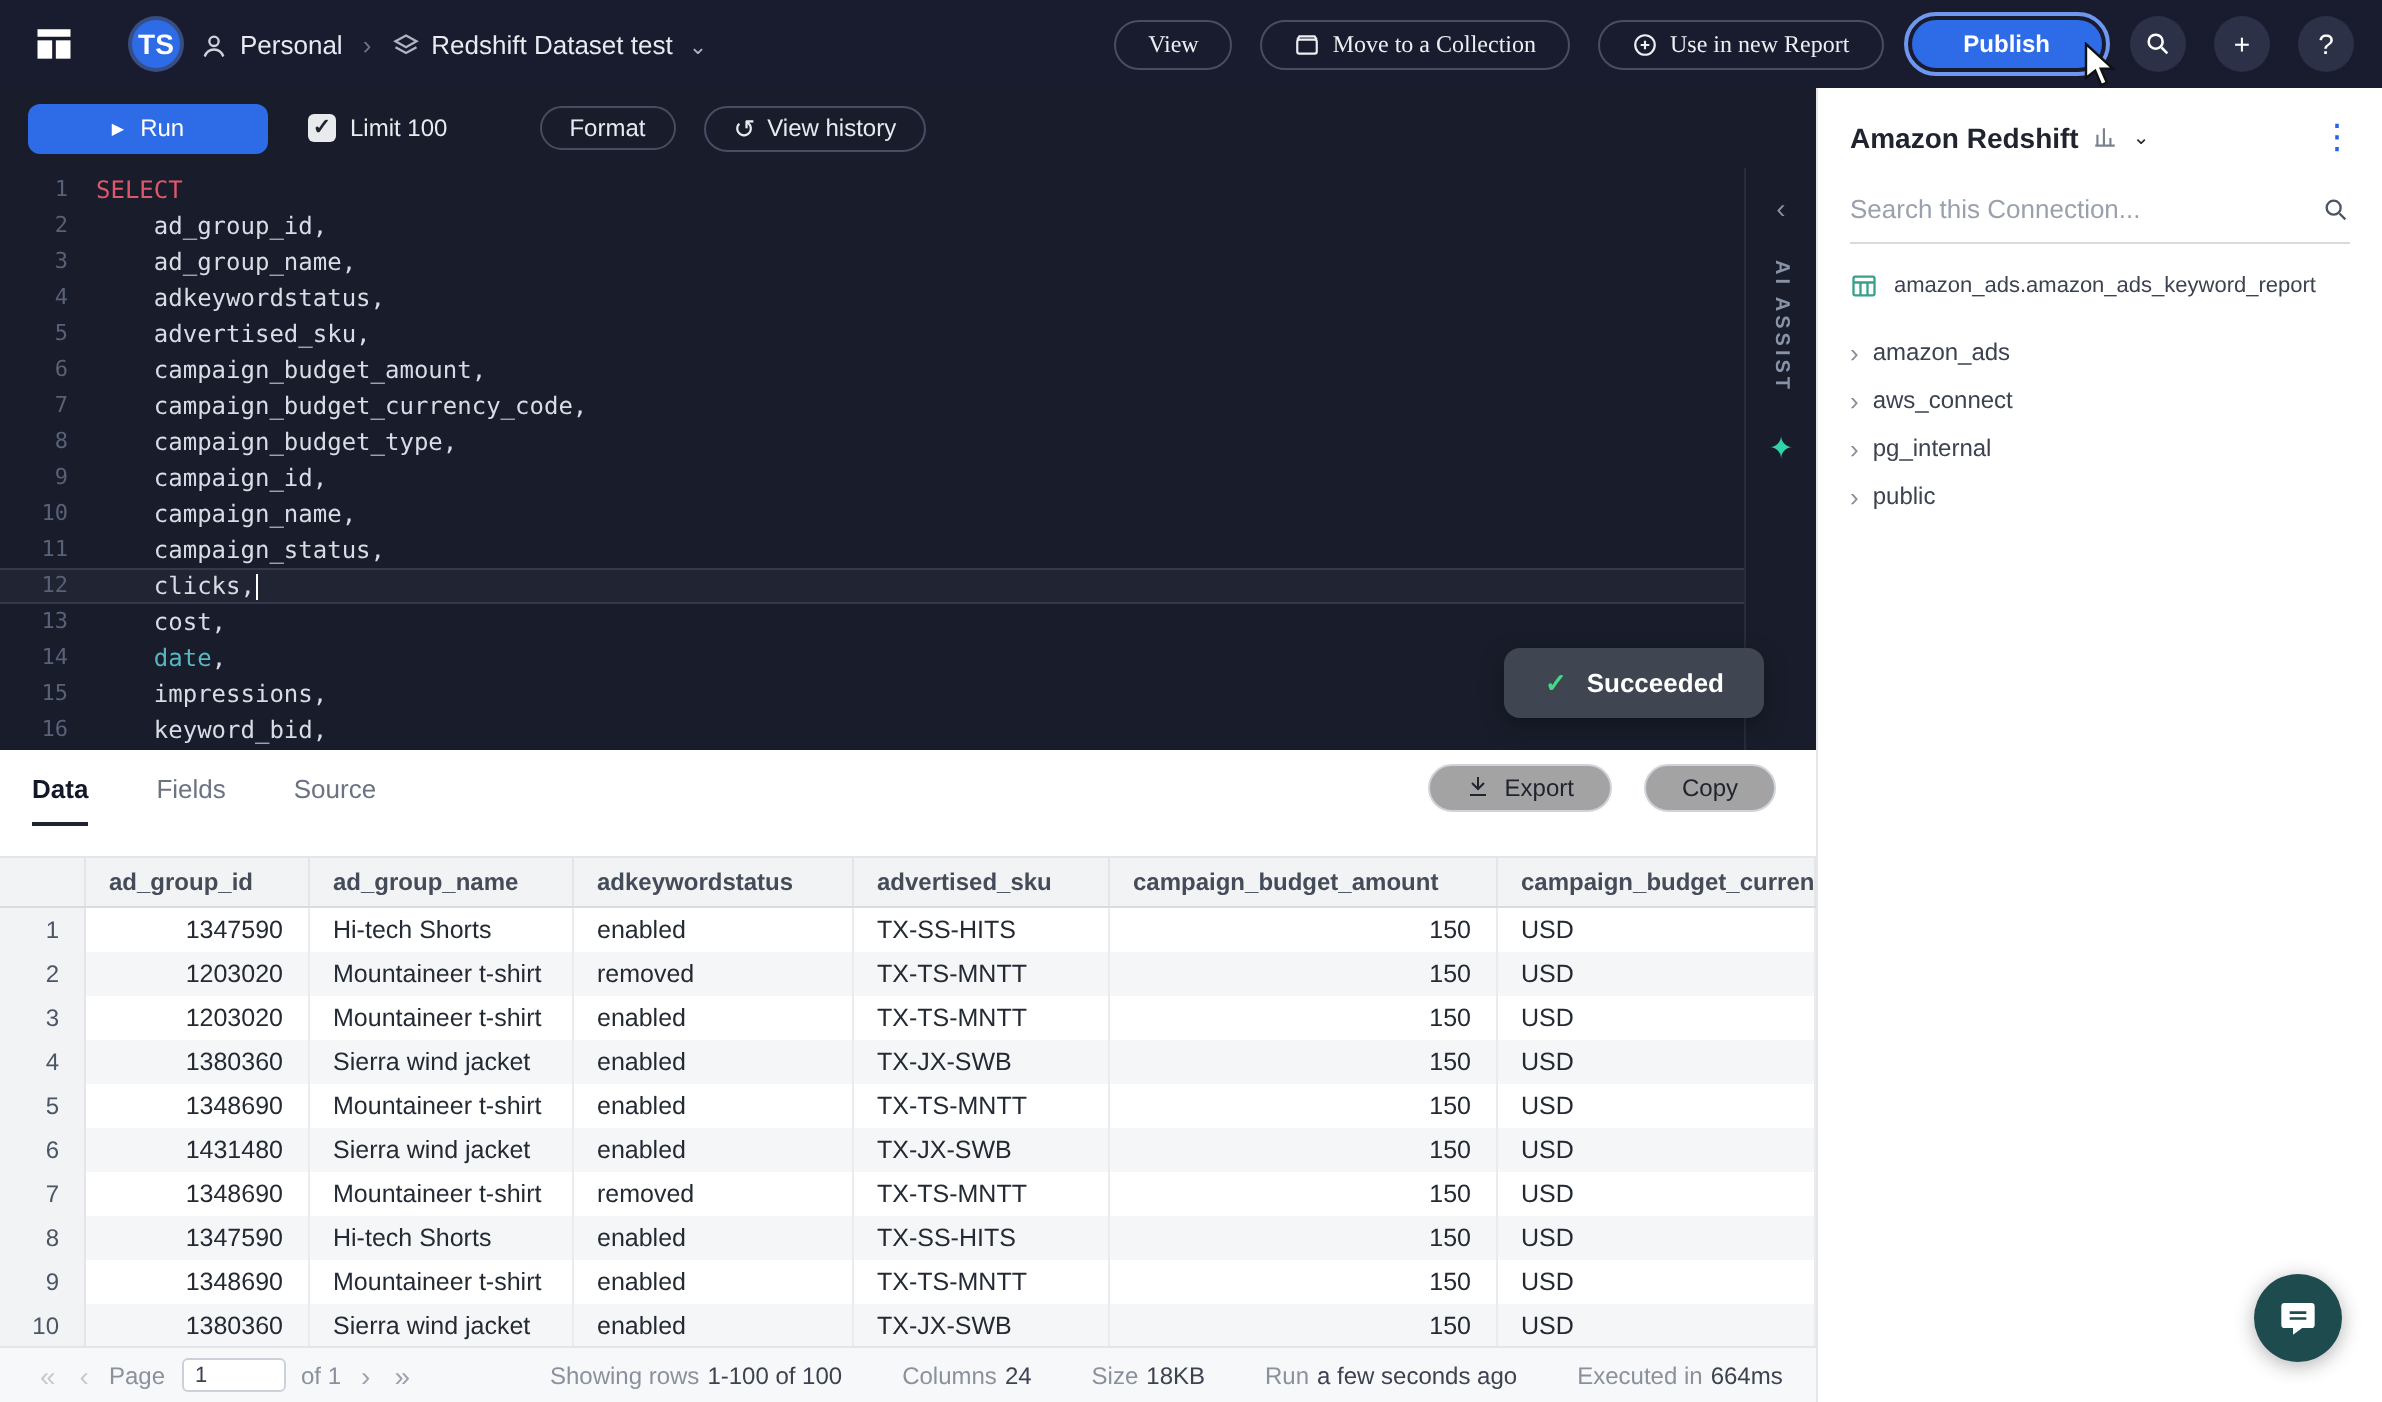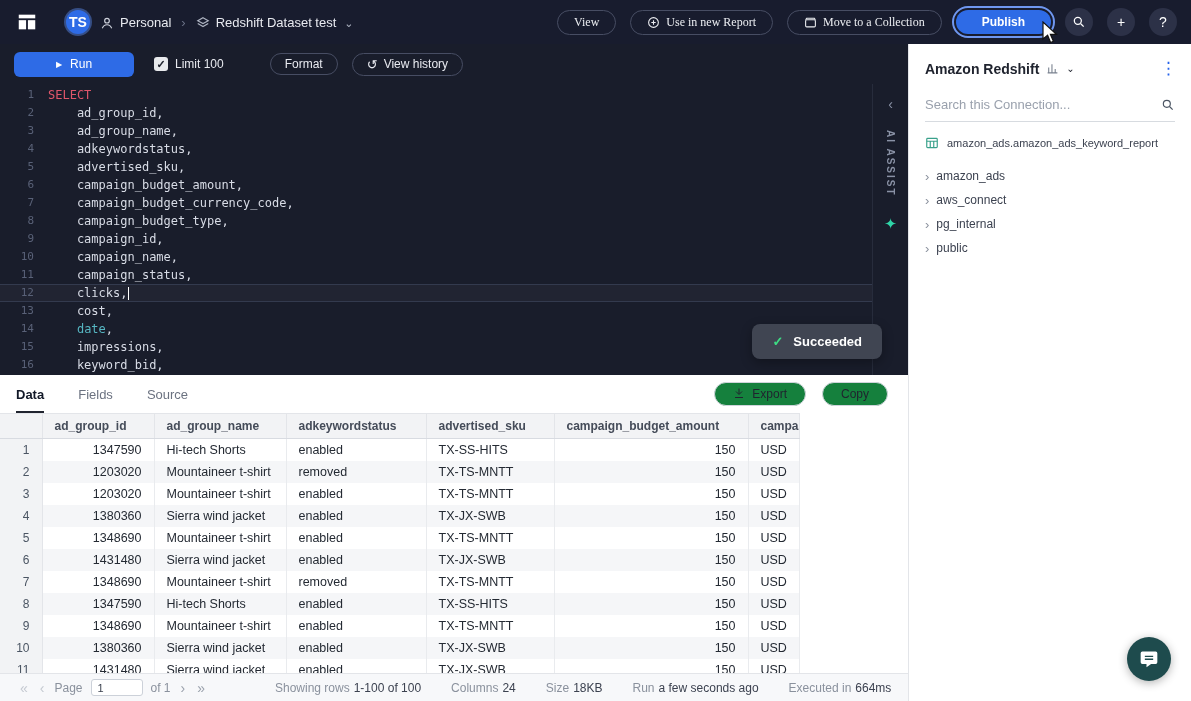--- a/index.html
+++ b/index.html
@@ -65,25 +65,25 @@
   .toast-check { color:#3ddc84; font-size:13px; font-weight:bold; }
   .toast-text { color:#fff; font-size:13px; font-weight:bold; }
 
   
   .results-section { flex:1; background:#fff; display:flex; flex-direction:column; min-height:0; }
   .results-tabbar { height:38px; flex:0 0 38px; display:flex; align-items:center; padding:0 16px; }
   .results-tabs { display:flex; gap:34px; height:100%; align-items:stretch; }
   .rtab { font-size:13px; color:#6b7280; display:flex; align-items:center; cursor:pointer; border-bottom:2px solid transparent; padding-top:2px; }
   .rtab.active { color:#111827; font-weight:bold; border-bottom:2px solid #20242f; }
   .results-actions { margin-left:auto; display:flex; gap:16px; margin-right:4px; }
-  .pill-light { display:flex; align-items:flex-start; gap:7px; background:#15803d; border:1px solid #cfd4db; color:#20242f;
+  .pill-light { display:flex; align-items:flex-start; gap:7px; background:#a3a3a3; border:1px solid #cfd4db; color:#20242f;
                 font-size:12px; font-family:inherit; padding:4px 18px; border-radius:14px; cursor:pointer; }
 
   .results-table-wrap { flex:1; overflow:hidden; }
-  table.grid { border-collapse:collapse; table-layout:fixed; width:800px; }
+  table.grid { border-collapse:collapse; table-layout:fixed; width:908px;margin-top:15px; }
   table.grid col.c0 { width:42px; } table.grid col.c1 { width:112px; } table.grid col.c2 { width:132px; }
   table.grid col.c3 { width:140px; } table.grid col.c4 { width:128px; } table.grid col.c5 { width:194px; }
   table.grid th { background:#f2f3f5; color:#454c59; font-size:12px; font-weight:bold; text-align:left; height:25px;
                   padding:0 12px; border-right:1px solid #e3e5e9; border-top:1px solid #e3e5e9; border-bottom:1px solid #d8dbe1;
                   overflow:hidden; white-space:nowrap; cursor:pointer; }
   table.grid td { color:#242a33; font-size:12.5px; height:22px; padding:0 12px; border-right:1px solid #e9ebee;
                   overflow:hidden; white-space:nowrap; cursor:default; }
   table.grid tbody tr:nth-child(even) { background:#f5f6f8; }
   table.grid td.rownum { background:#f2f3f5; color:#4b5563; text-align:right; font-size:12px; border-right:1px solid #e3e5e9; }
   table.grid td.right { text-align:right; }
@@ -153,31 +153,31 @@
       <span>Redshift Dataset test</span>
       <span class="doc-chev">⌄</span>
     </div>
 
     <div class="topbar-right">
       <button class="pill-dark">
         <span>View</span>
       </button>
       <button class="pill-dark">
         <svg width="13" height="13" viewBox="0 0 24 24" fill="none" stroke="#eceef2" stroke-width="2">
+          <rect x="3" y="7" width="18" height="13" rx="2"></rect>
+            <path d="M3 7l2-3h14l2 3"></path>
+        </svg>
+        <span>Move to a Collection</span>
+      </button>
+      <button class="pill-dark">
+        <svg width="13" height="13" viewBox="0 0 24 24" fill="none" stroke="#eceef2" stroke-width="2">
           <circle cx="12" cy="12" r="9"></circle>
             <path d="M12 8v8M8 12h8"></path>
         </svg>
         <span>Use in new Report</span>
-      </button>
-      <button class="pill-dark">
-        <svg width="13" height="13" viewBox="0 0 24 24" fill="none" stroke="#eceef2" stroke-width="2">
-          <rect x="3" y="7" width="18" height="13" rx="2"></rect>
-            <path d="M3 7l2-3h14l2 3"></path>
-        </svg>
-        <span>Move to a Collection</span>
       </button>
       <button class="publish-btn">Publish</button>
       <button class="circle-btn">
         <svg width="14" height="14" viewBox="0 0 24 24" fill="none" stroke="#fff" stroke-width="2.2">
           <circle cx="10" cy="10" r="6"></circle>
             <path d="M15 15l5 5"></path>
         </svg>
       </button>
       <button class="circle-btn">
         <span>+</span>

